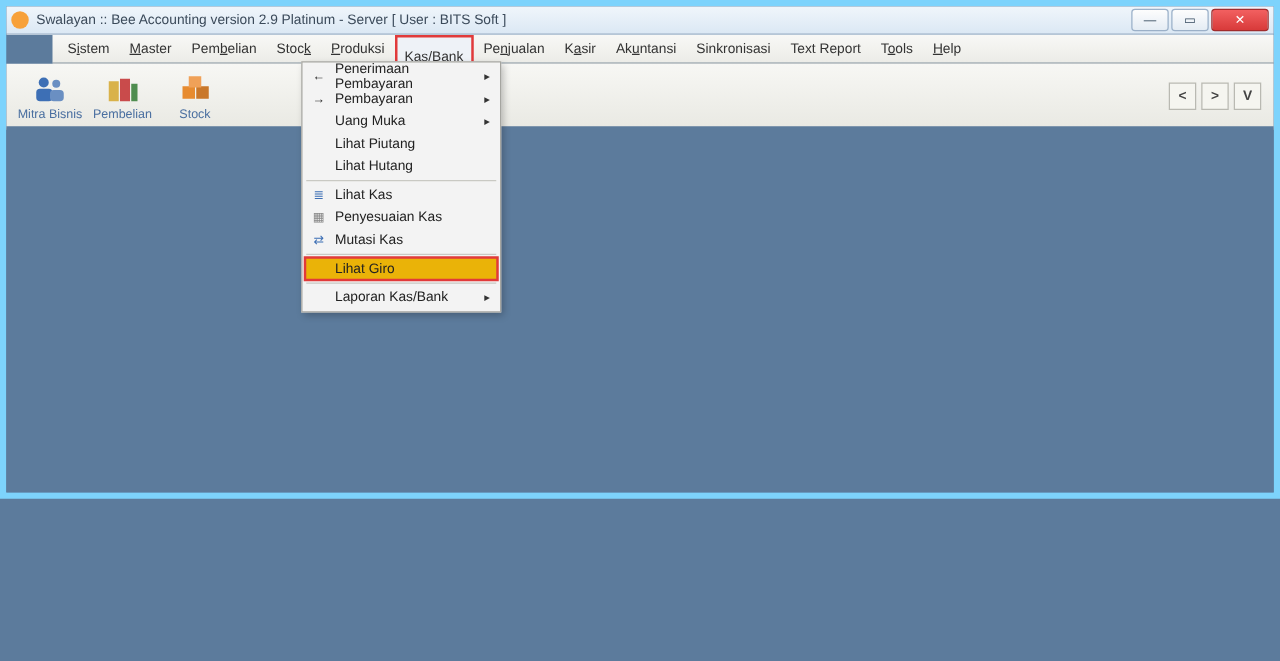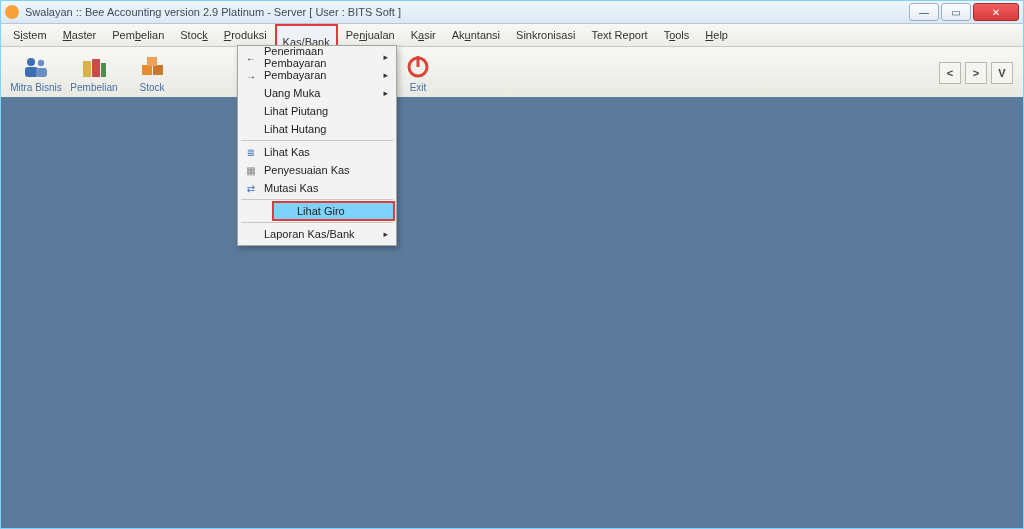--- a/index.html
+++ b/index.html
@@ -1,44 +1,44 @@
 <!DOCTYPE html>
 <html><head>
 <meta charset="utf-8">
 <style>
   html,body{margin:0;padding:0;font-family:Tahoma,Arial,sans-serif;font-size:11px;color:#222;background:#5c7b9c;height:100%;}
-  .window{width:1024px;height:529px;position:relative;overflow:hidden;background:#5c7b9c;border:1px solid #7dd3fc;box-sizing:border-box;}
+  .window{width:1024px;height:399px;position:relative;overflow:hidden;background:#5c7b9c;border:5px solid #7dd3fc;box-sizing:border-box;}
   
   .titlebar{height:22px;background:linear-gradient(#f0f6fb,#dbe8f4);display:flex;align-items:center;padding:0 4px;border-bottom:1px solid #b6c6d6;}
   .titlebar .appicon{width:14px;height:14px;border-radius:50%;background:#f7a13a;margin-right:6px;}
   .titlebar .title{flex:0 0 auto;color:#3b4a5a;}
   .titlebar .spacer{flex:1 1 auto;}
   .winbtn{width:28px;height:16px;margin-left:2px;border:1px solid #9bb0c8;border-radius:3px;background:linear-gradient(#fdfdfd,#e4ecf4);display:flex;align-items:center;justify-content:center;font-size:10px;color:#34495e;}
   .winbtn.close{background:linear-gradient(#f26060,#d83a3a);color:#fff;border-color:#a12c2c;width:44px;}
   
-  .menubar{height:22px;background:linear-gradient(#f8f8f6,#ecece7);border-bottom:1px solid #c9c9c3;display:flex;align-items:stretch;padding:0 4px;}
+  .menubar{height:22px;background:linear-gradient(#f8f8f6,#ecece7);border-bottom:1px solid #c9c9c3;display:flex;align-items:stretch;padding:0 4px;margin-left:37px;}
   .menuitem{padding:0 8px;display:flex;align-items:center;color:#333;cursor:default;}
   .menuitem u{text-decoration:underline;}
   .menuitem.active{border:2px solid #e13a3a;background:#eef2f7;padding:16px 6px;}
   
   .toolbar{height:52px;background:linear-gradient(#f7f7f4,#e9e9e3);border-bottom:1px solid #c9c9c3;display:flex;align-items:center;padding:0 6px;position:relative;}
   .tbtn{width:58px;height:50px;display:flex;flex-direction:column;align-items:center;justify-content:center;gap:2px;color:#4a6fa0;}
   .tbtn .ticon{width:30px;height:26px;display:flex;align-items:center;justify-content:center;}
   .tbtn .tlabel{font-size:10px;}
   .toolbar .right{margin-left:auto;display:flex;gap:4px;padding-right:4px;}
   .navbtn{width:20px;height:20px;border:1px solid #b9b9b2;background:#f5f5f0;display:flex;align-items:center;justify-content:center;font-weight:bold;color:#444;}
   
   .workspace{position:absolute;top:96px;left:0;right:0;bottom:0;background:#5c7b9c;}
   
   .dropdown{position:absolute;top:44px;left:236px;width:154px;background:#f3f3f3;border:1px solid #a5a5a0;box-shadow:2px 3px 6px rgba(0,0,0,0.25);padding:2px;}
   .dd-item{height:18px;display:flex;align-items:center;padding:0 6px 0 24px;position:relative;color:#222;}
   .dd-item .arrow{margin-left:auto;font-size:9px;color:#333;}
   .dd-item .ddicon{position:absolute;left:4px;width:14px;height:14px;display:flex;align-items:center;justify-content:center;font-size:10px;}
   .dd-sep{height:1px;background:#c9c9c3;margin:2px 1px;}
-  .dd-item.highlight{outline:2px solid #e13a3a;outline-offset:-1px;background:#7dd3fc;margin-left:33px;}
+  .dd-item.highlight{outline:2px solid #e13a3a;outline-offset:-1px;background:#eab308;}
   
   .svg-blue{fill:#3d6fb5;}
   .svg-orange{fill:#e78b2f;}
   .svg-green{fill:#4fae4f;}
   .svg-red{fill:#d9453a;}
 </style>
 </head>
 <body>
 <div class="window">
 
@@ -132,29 +132,20 @@
       <div class="ticon">
         <svg width="28" height="24" viewBox="0 0 28 24">
             <rect x="3" y="12" width="5" height="10" fill="#f3b23a"></rect>
             <rect x="10" y="7" width="5" height="15" fill="#3d6fb5"></rect>
             <rect x="17" y="3" width="5" height="19" fill="#4fae4f"></rect>
             <circle cx="23" cy="5" r="4" fill="#d9453a"></circle>
           </svg>
       </div>
       <div class="tlabel">Akuntansi</div>
     </div>
-    <div class="tbtn">
-      <div class="ticon">
-        <svg width="26" height="24" viewBox="0 0 26 24">
-            <circle cx="13" cy="12" r="9" fill="none" stroke="#d9453a" stroke-width="3"></circle>
-            <rect x="11.5" y="1" width="3" height="11" class="svg-red"></rect>
-          </svg>
-      </div>
-      <div class="tlabel">Exit</div>
-    </div>
 
     <div class="right">
       <div class="navbtn">&lt;</div>
       <div class="navbtn">&gt;</div>
       <div class="navbtn">V</div>
     </div>
   </div>
 
   <div class="workspace"></div>
 

